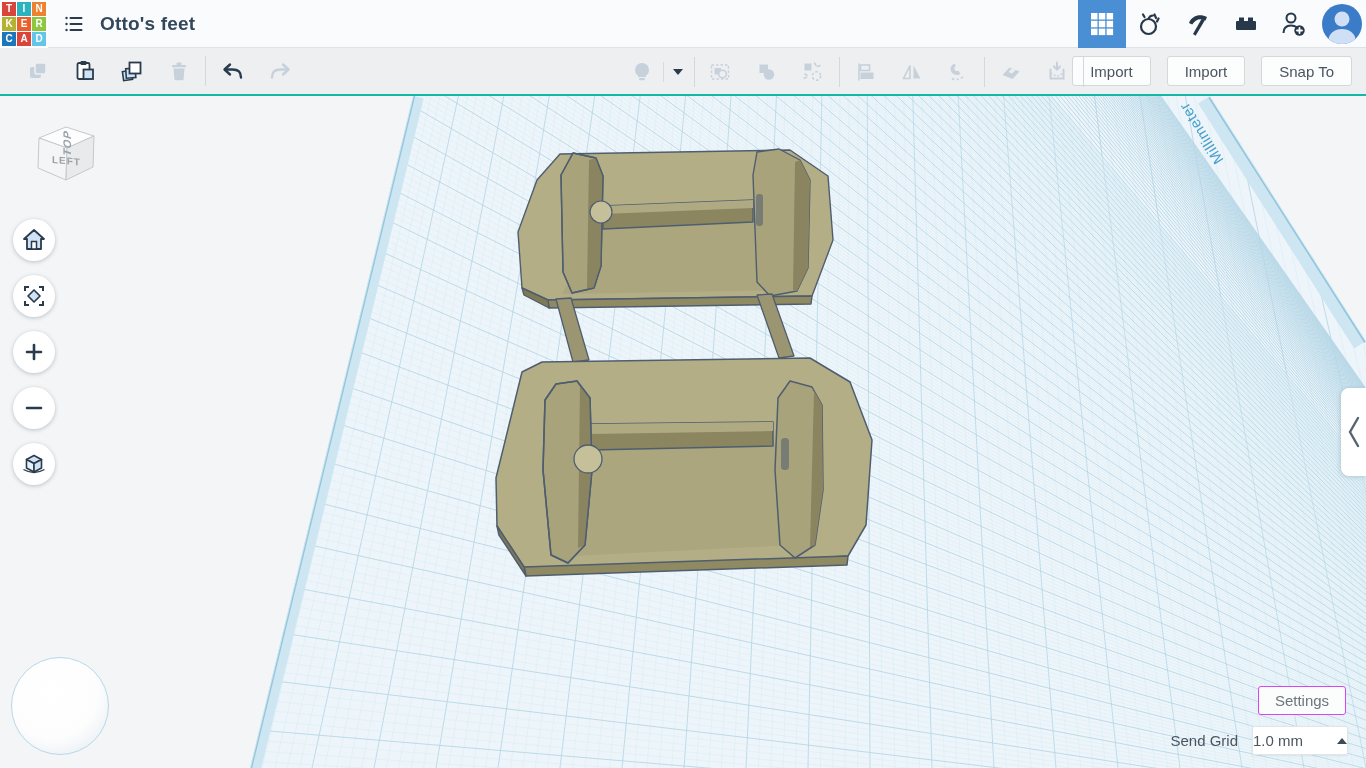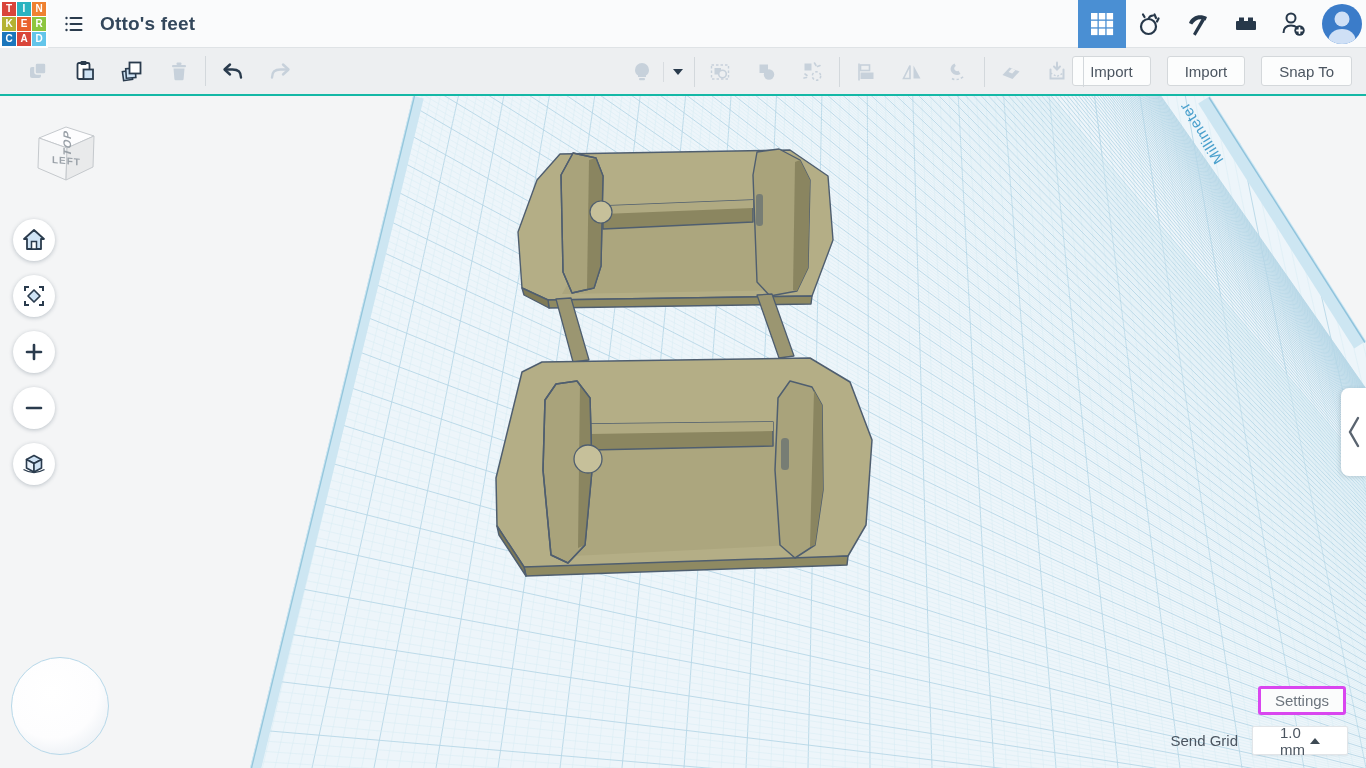--- a/index.html
+++ b/index.html
@@ -32,24 +32,24 @@
   .canvas { position:absolute; top:96px; left:0; width:1366px; height:672px; background:#f4f5f6; overflow:hidden; }
   #scene { position:absolute; top:0; left:0; }
 
   .viewcube { position:absolute; left:26px; top:20px; width:80px; height:78px; cursor:pointer; }
   .nav-btn { position:absolute; left:13px; width:42px; height:42px; border-radius:50%; background:#fff; border:none; box-shadow:0 1px 4px rgba(40,60,80,.28); display:flex; align-items:center; justify-content:center; cursor:pointer; color:#2a3b4d; }
 
   .panel-handle { position:absolute; right:0; top:292px; width:25px; height:88px; background:#fff; border-radius:8px 0 0 8px; box-shadow:-1px 1px 4px rgba(40,60,80,.18); border:none; display:flex; align-items:center; justify-content:center; cursor:pointer; }
 
   .orb { position:absolute; left:11px; top:561px; width:98px; height:98px; border-radius:50%; border:1.5px solid #b7d8e9; background:radial-gradient(circle at 42% 36%, #ffffff 0%, #fdfdfe 55%, #eef2f6 78%, #dde5ec 100%); cursor:grab; }
 
-  .settings-btn { position:absolute; left:1258px; top:590px; width:88px; height:29px; background:#fbfcfc; border:3px solid #d946ef; border-radius:3px; font-size:15px; color:#6d757d; font-family:"Liberation Sans",sans-serif; cursor:pointer; }
+  .settings-btn { position:absolute; left:1258px; top:590px; width:88px; height:29px; background:#fbfcfc; border:1px solid #d946ef; border-radius:3px; font-size:15px; color:#6d757d; font-family:"Liberation Sans",sans-serif; cursor:pointer; }
   .snap-row { position:absolute; left:1100px; top:630px; display:flex; align-items:center; }
   .snap-label { font-size:15px; color:#4b5560; margin-right:14px; width:138px; text-align:right; }
-  .snap-dd { width:96px; height:29px; background:#fff; border:1px solid #e2e5e8; border-radius:2px; display:flex; align-items:center; padding:0 27px; font-size:15px; color:#4b5560; cursor:pointer; box-shadow:0 1px 2px rgba(40,60,80,.08); }
+  .snap-dd { width:96px; height:29px; background:#fff; border:1px solid #e2e5e8; border-radius:2px; display:flex; align-items:center; padding:0 0; font-size:15px; color:#4b5560; cursor:pointer; box-shadow:0 1px 2px rgba(40,60,80,.08); }
   .snap-dd .val { flex:1; }
   .tri-up { width:0; height:0; border-left:5px solid transparent; border-right:5px solid transparent; border-bottom:6px solid #3e4a54; }
 </style>
 </head>
 <body>
 
 <div class="topbar">
   <a class="logo">
     <span style="background: rgb(217, 69, 58);">T</span>
     <span style="background: rgb(43, 179, 192);">I</span>

